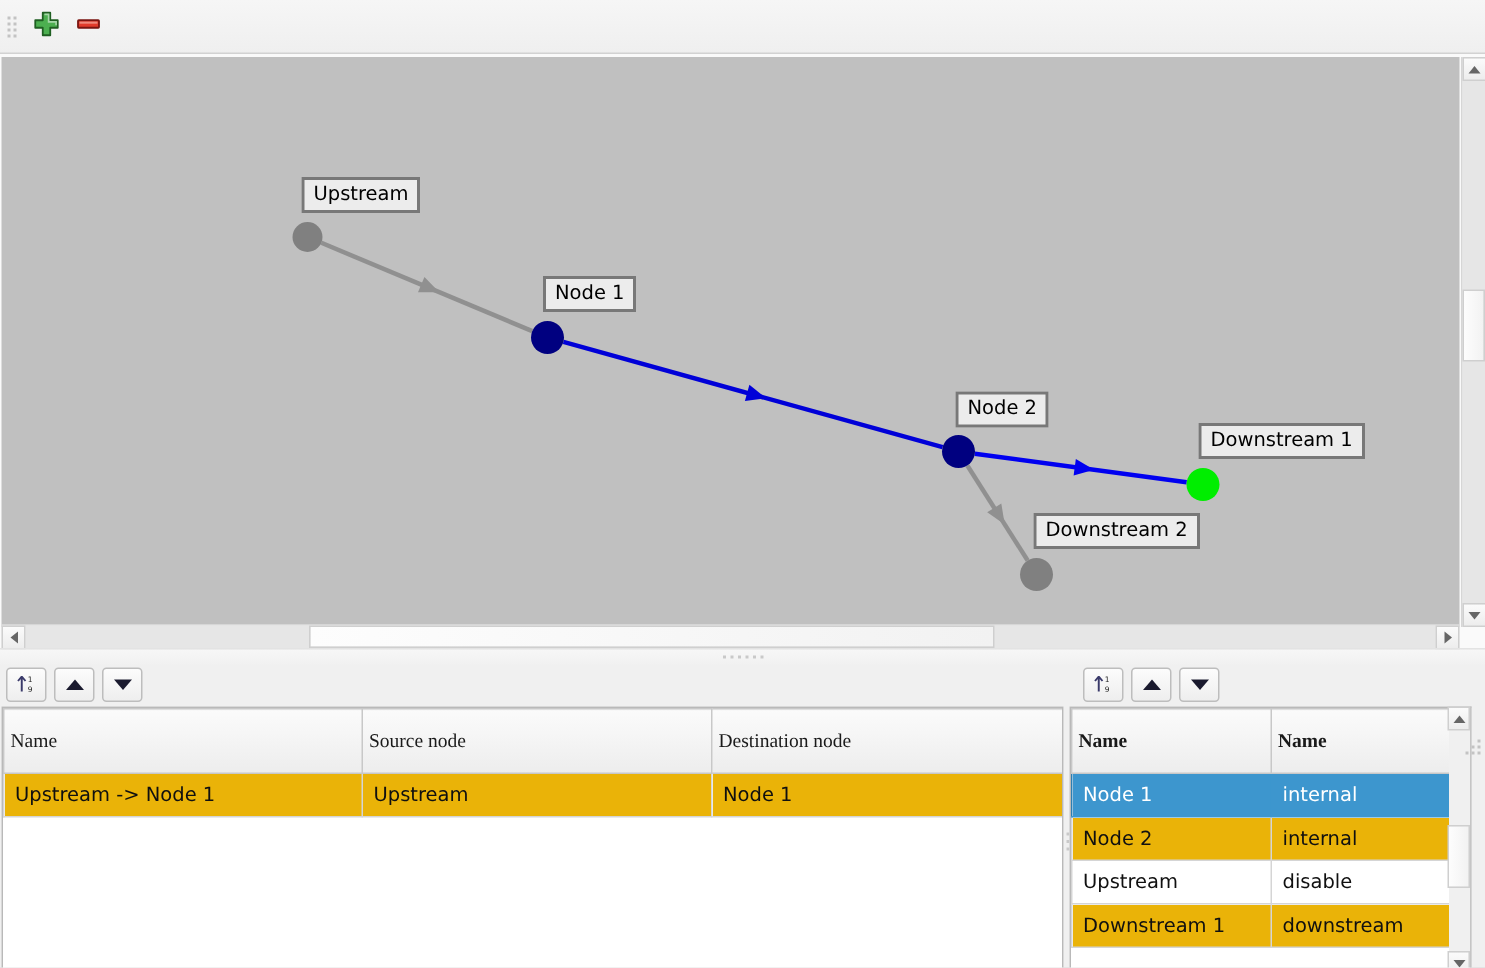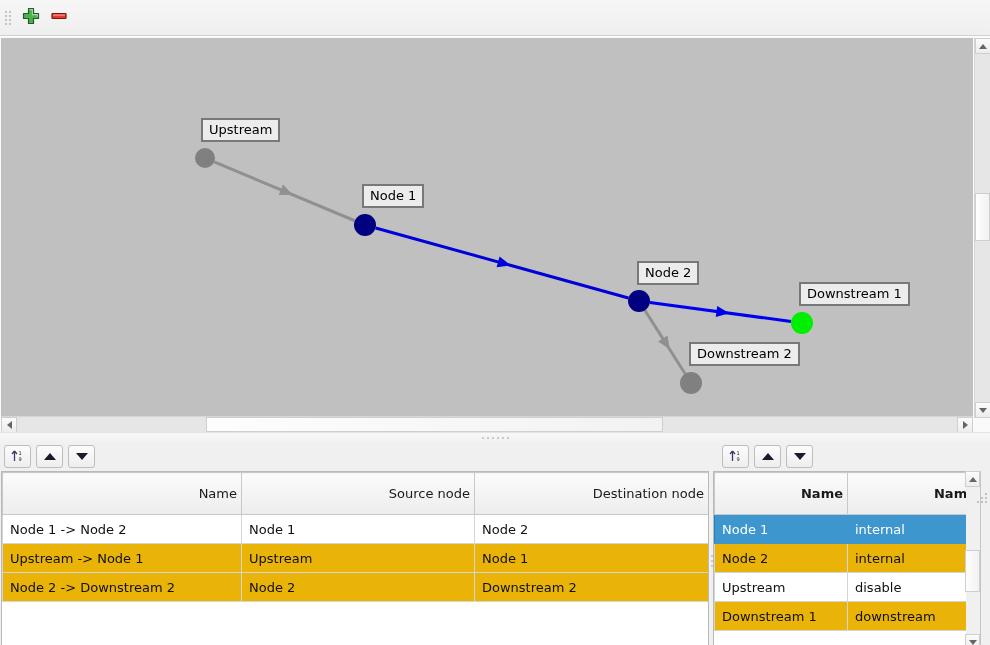--- a/index.html
+++ b/index.html
@@ -112,21 +112,21 @@
 
   table.grid {
     border-collapse: collapse; width: 100%; table-layout: fixed;
     background: #ffffff;
   }
   table.grid th {
     background: linear-gradient(to bottom,#fbfbfb,#ededed);
     border: 1px solid #c8c8c8;
     border-top: 1px solid #c8c8c8;
     height: 24px; font-size: 13px; font-weight: normal;
-    color: #1a1a1a; text-align: right; padding: 13px 4px;
+    color: #1a1a1a; text-align: left; padding: 13px 4px; font-family: Liberation Serif, serif;
   }
   table.grid td {
     border: 1px solid #d5d5d5;
     height: 29px; font-size: 13px; padding: 0 7px;
     color: #101010; white-space: nowrap; overflow: hidden; text-overflow: ellipsis;
   }
   .grid-left-wrap {
     position: absolute; left: 1px; top: 28px; width: 708px; height: 179px;
     border: 1px solid #b9b9b9; background: #fff; overflow: hidden;
   }
@@ -273,34 +273,24 @@
             <col style="width:234px">
           </colgroup>
         <thead>
           <tr>
             <th>Name</th>
             <th>Source node</th>
             <th>Destination node</th>
           </tr>
         </thead>
         <tbody id="edges-body">
-            <tr>
-              <td>Node 1 -&gt; Node 2</td>
-              <td>Node 1</td>
-              <td>Node 2</td>
-            </tr>
             <tr class="alt">
               <td>Upstream -&gt; Node 1</td>
               <td>Upstream</td>
               <td>Node 1</td>
-            </tr>
-            <tr class="alt">
-              <td>Node 2 -&gt; Downstream 2</td>
-              <td>Node 2</td>
-              <td>Downstream 2</td>
             </tr>
           </tbody>
       </table>
     </div>
   </div>
 
   <div class="panel-right">
     <div class="panel-toolbar" style="padding-left:12px;">
       <button class="pbtn">
         <span>

